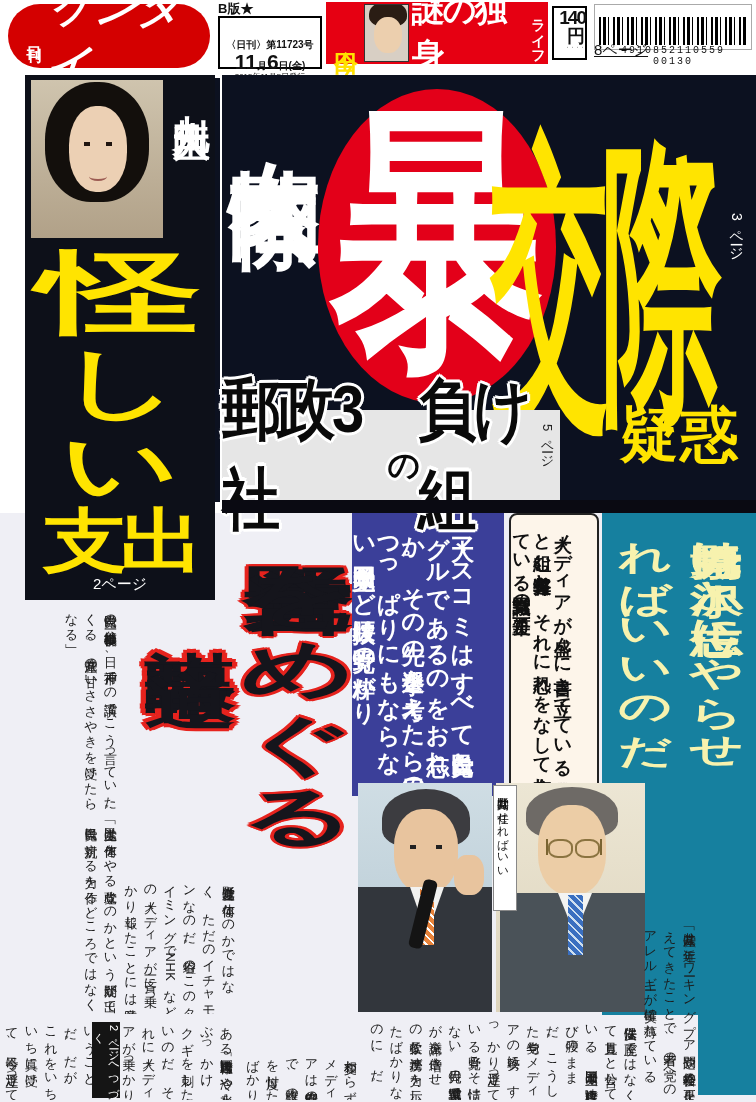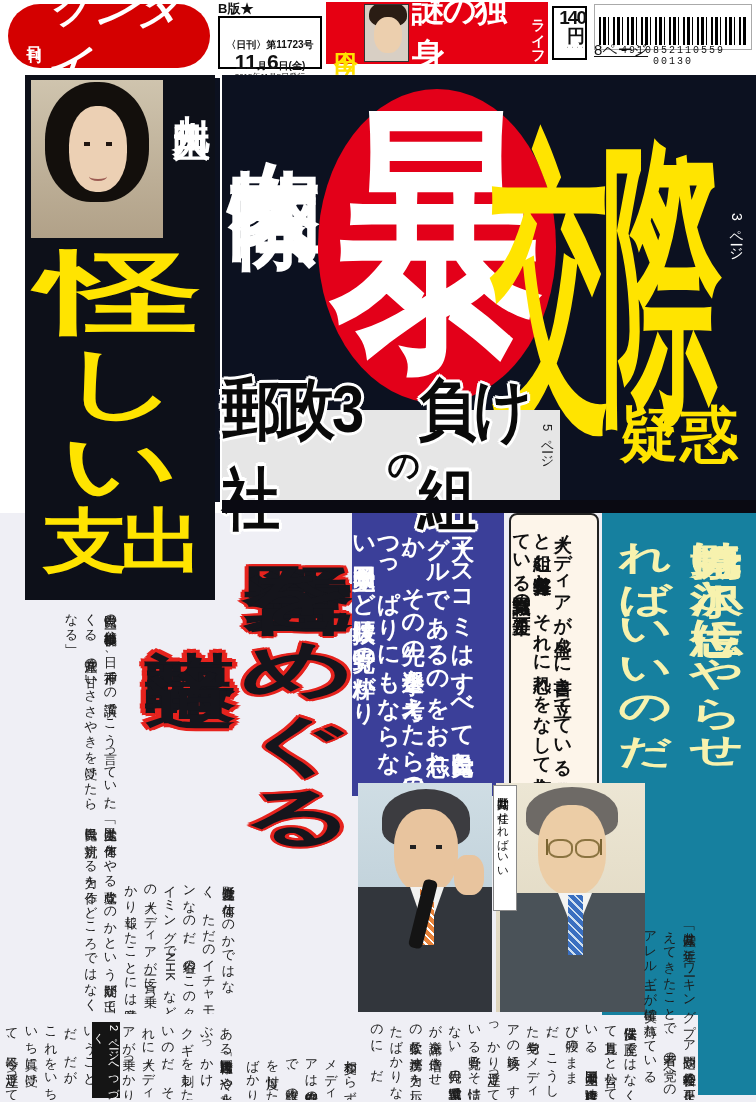--- a/index.html
+++ b/index.html
@@ -190,20 +190,21 @@
       <div class="hair"></div>
       <div class="face"></div>
       <div class="eyes"></div>
       <div class="mouth"></div>
     </div>
     <div class="abs v b" id="maru">丸川大臣</div>
     <div class="abs ychar b" id="k1">怪</div>
     <div class="abs ychar b" id="k2">し</div>
     <div class="abs ychar b" id="k3">い</div>
     <div class="abs ychar b" id="k4">支出</div>
+    <div class="abs" id="lp-ref">2ページ</div>
   </div>
 
   <div class="abs" id="leftrule"></div>
   <div class="abs" id="mainblock">
     <div class="abs v b" id="joseik">女性閣僚</div>
     <div class="abs" id="ellipse">
       <span>暴</span>
     </div>
     <div class="abs" id="kosai">交際</div>
     <div class="abs v" id="p3">3ページ</div>

